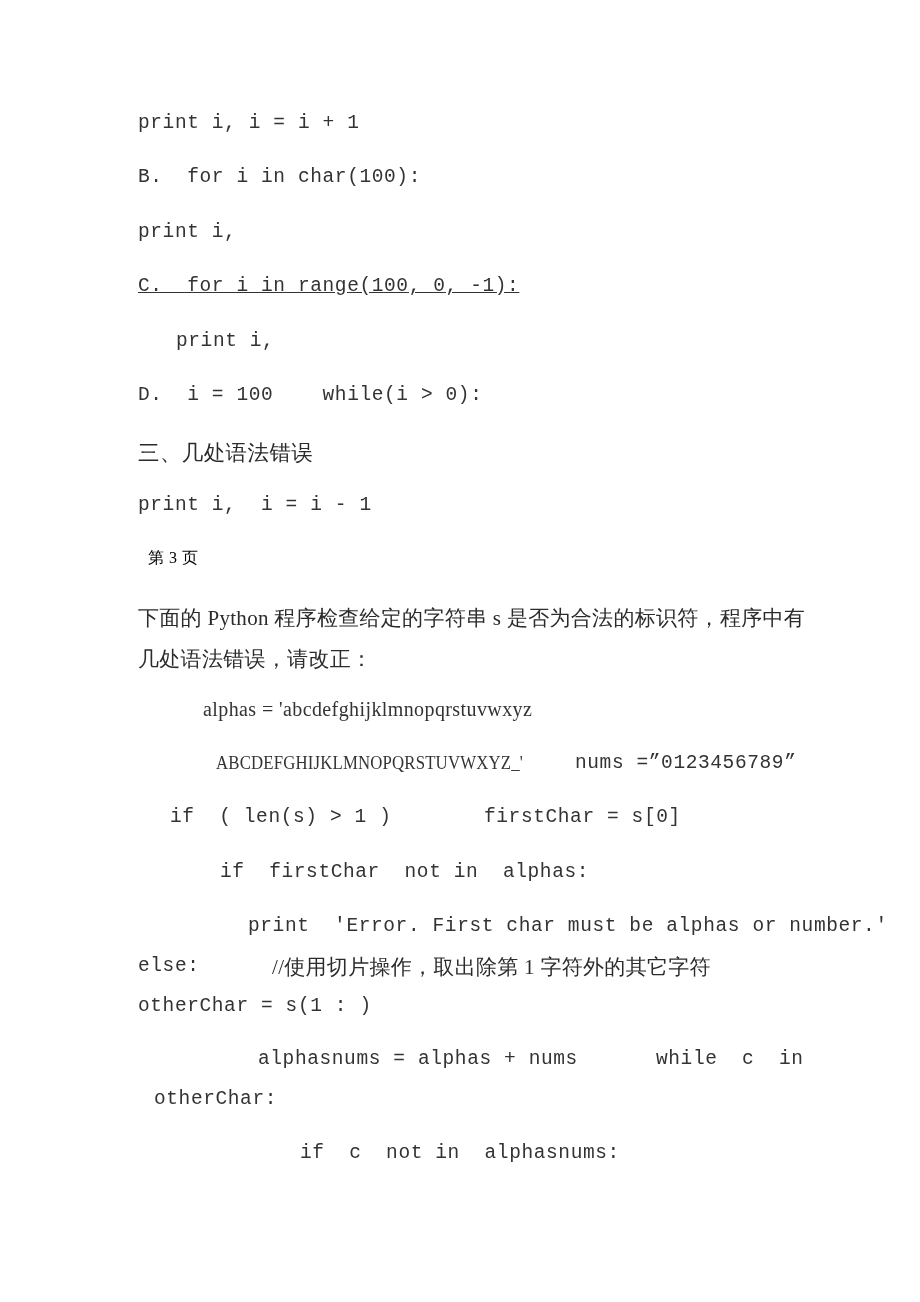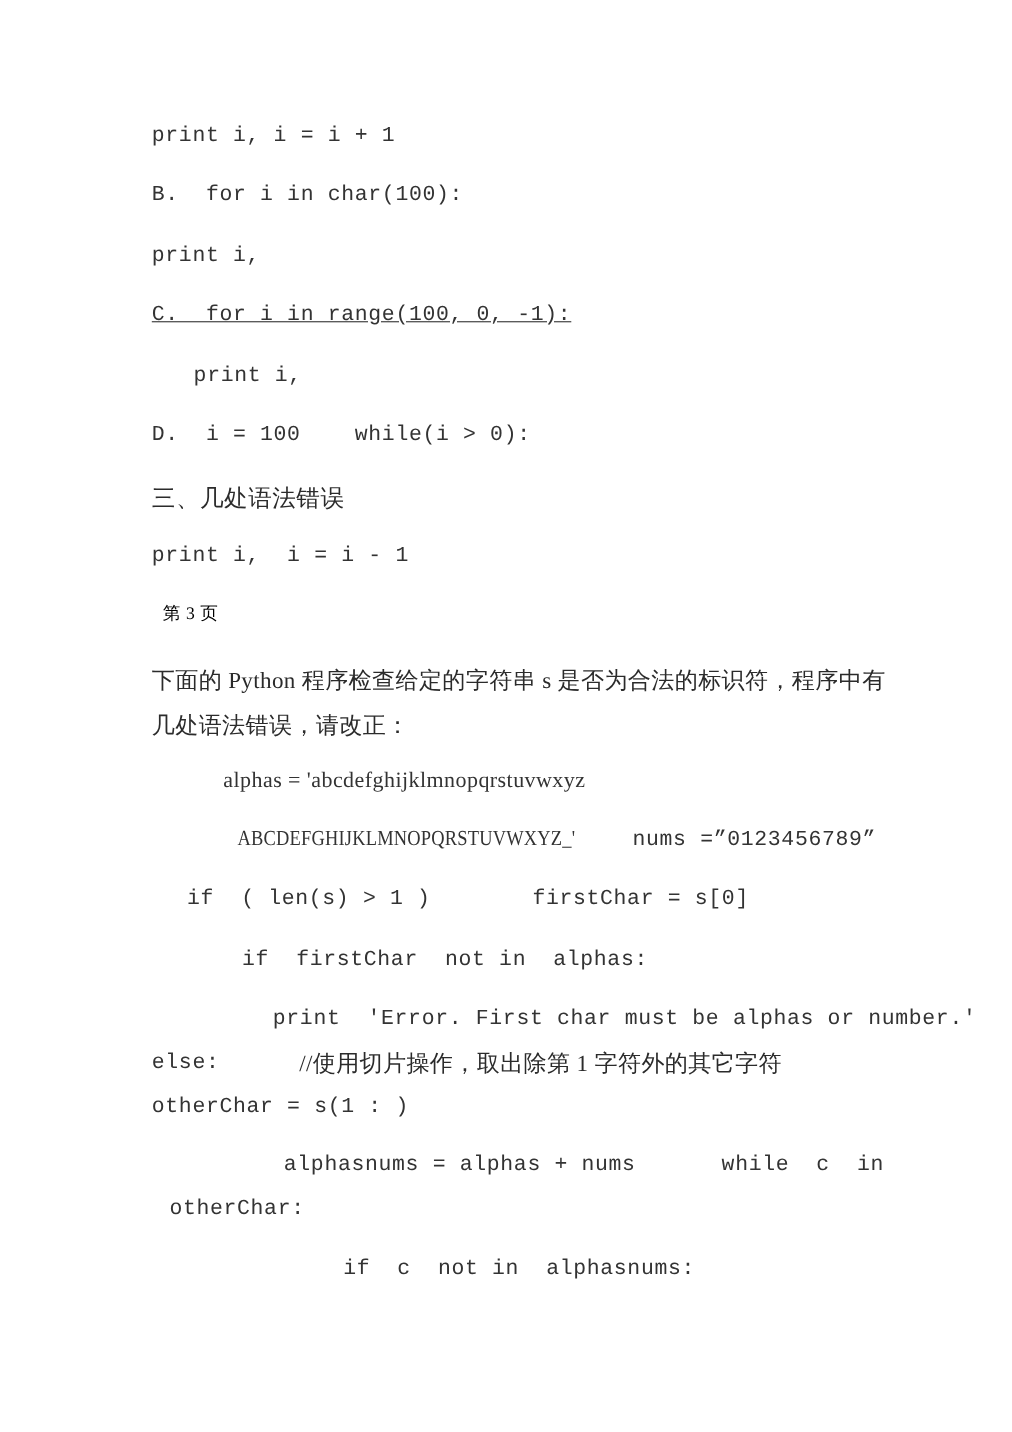--- a/index.html
+++ b/index.html
@@ -133,15 +133,15 @@
   <div class="line cn" style="left:272px; top:953px;">//使用切片操作，取出除第 1 字符外的其它字符</div>
 
   <div class="line code" style="left:138px; top:995px;">otherChar = s(1 : )</div>
 
   <div class="line code" style="left:258px; top:1048px;">alphasnums = alphas + nums</div>
 
   <div class="line code" style="left:656px; top:1048px;">while  c  in</div>
 
   <div class="line code" style="left:138px; top:1088px;margin-left:16px;">otherChar:</div>
 
-  <div class="line code" style="left:312px; top:1142px;">if  c  not in  alphasnums:</div>
+  <div class="line code" style="left:300px; top:1142px;">if  c  not in  alphasnums:</div>
 
 </div>
 
 </body></html>

